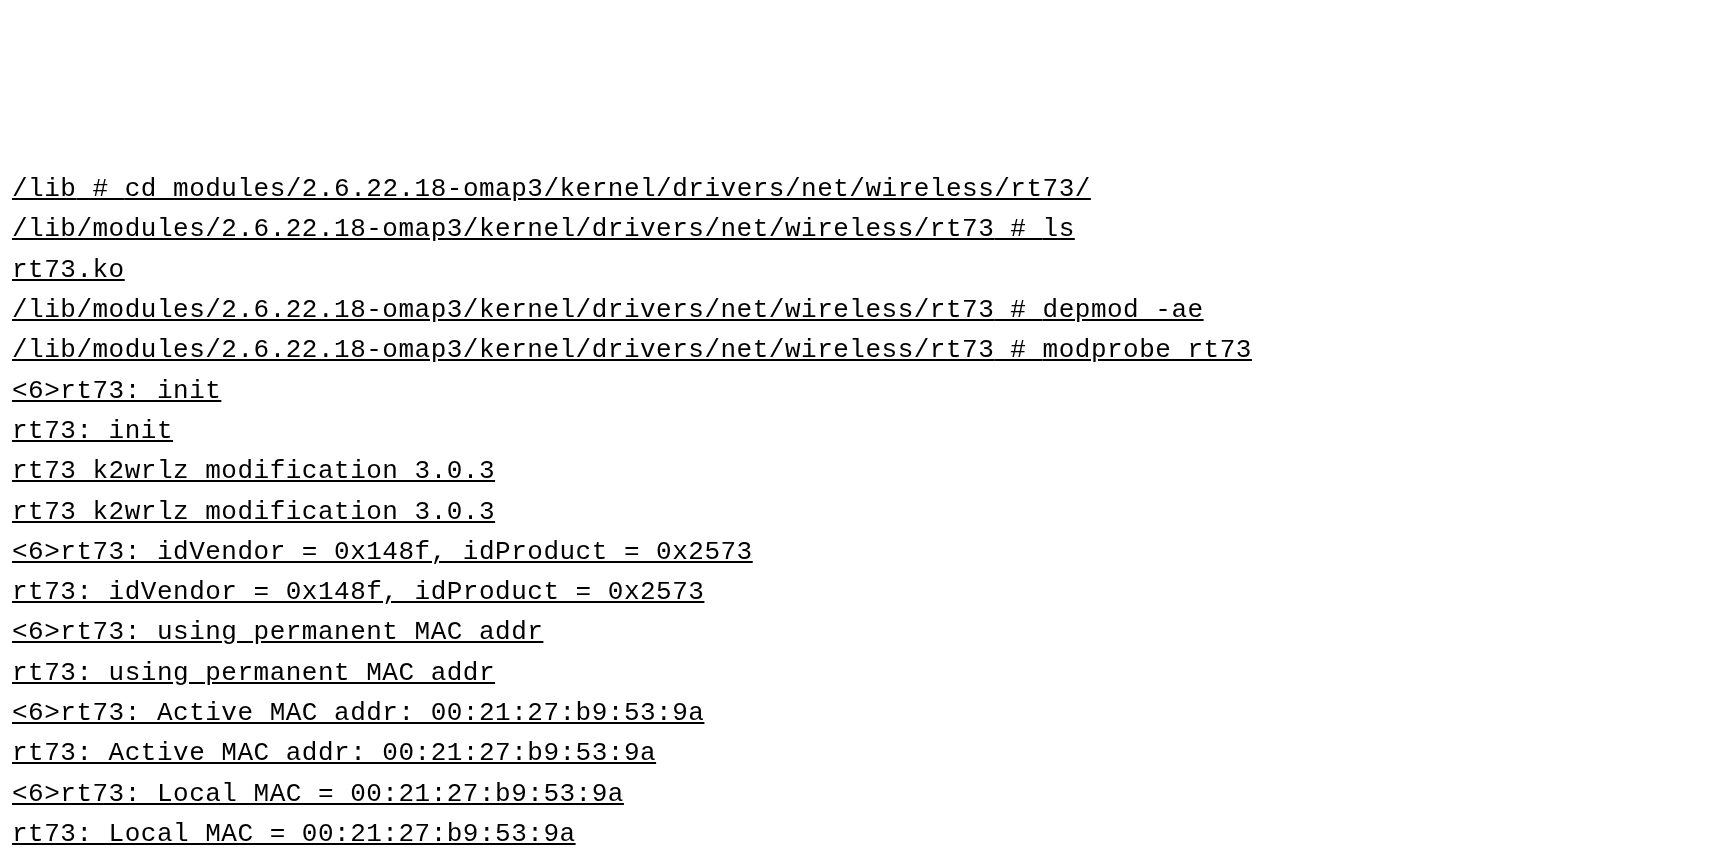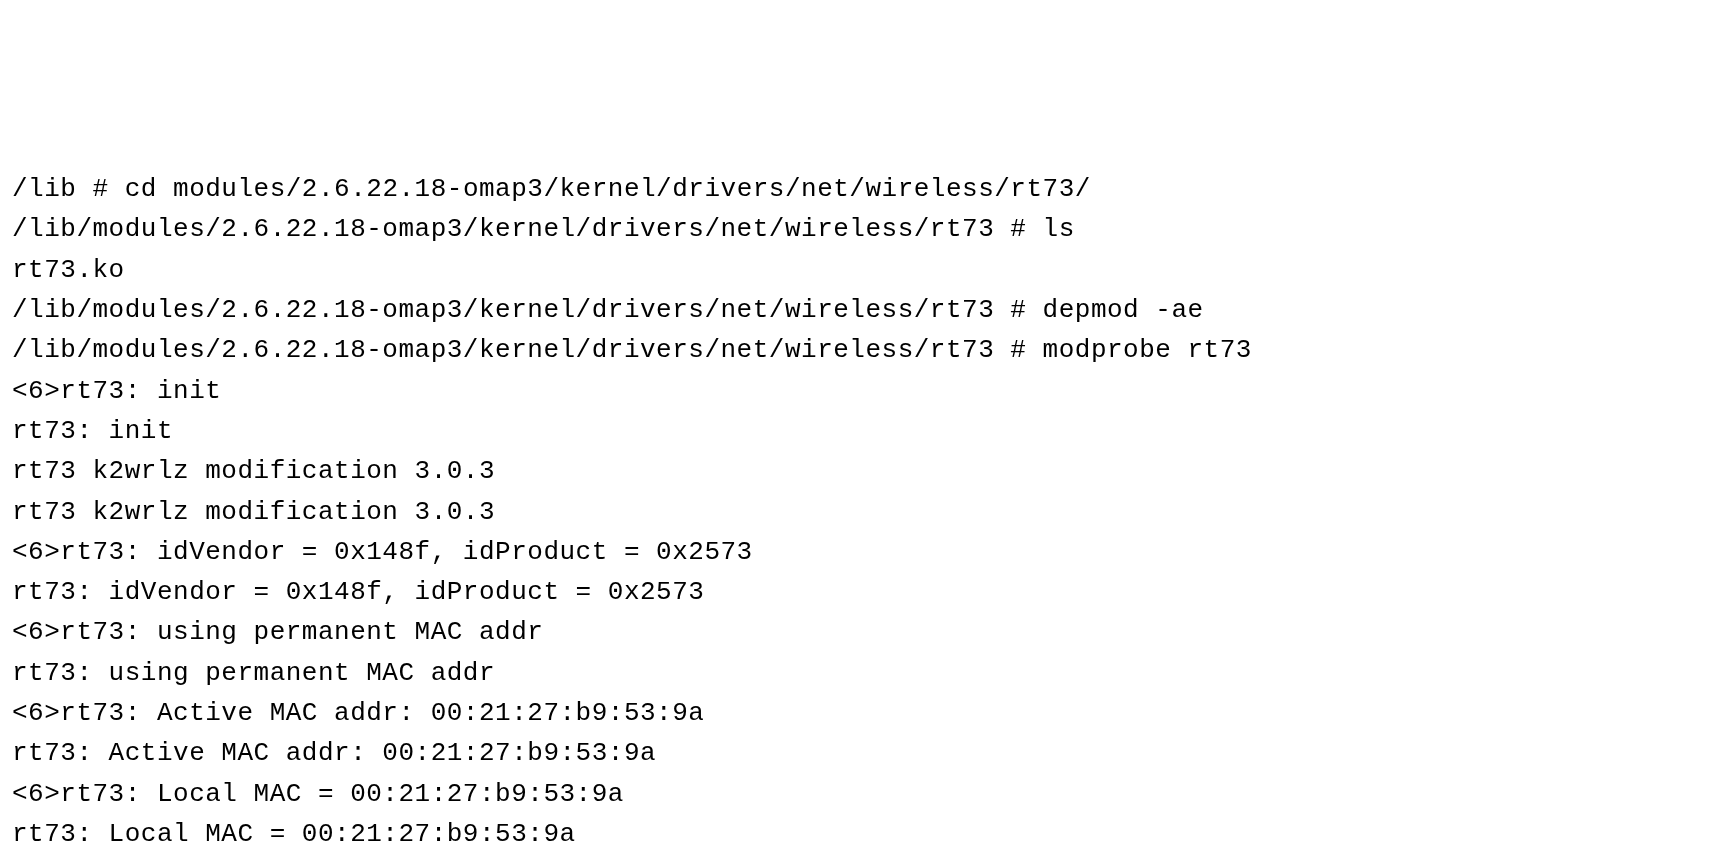--- a/index.html
+++ b/index.html
@@ -12,20 +12,21 @@
       font-family: "Courier New", Courier, monospace;
       font-size: 26px;
       line-height: 1.55;
       padding: 8px 12px;
       color: #000000;
       white-space: pre;
       letter-spacing: 0.5px;
     }
     .terminal-line {
       display: block;
+      text-decoration: underline;
     }
     .prompt-path {
       display: inline;
     }
     .prompt-hash {
       display: inline;
     }
     .cmd {
       display: inline;
     }

